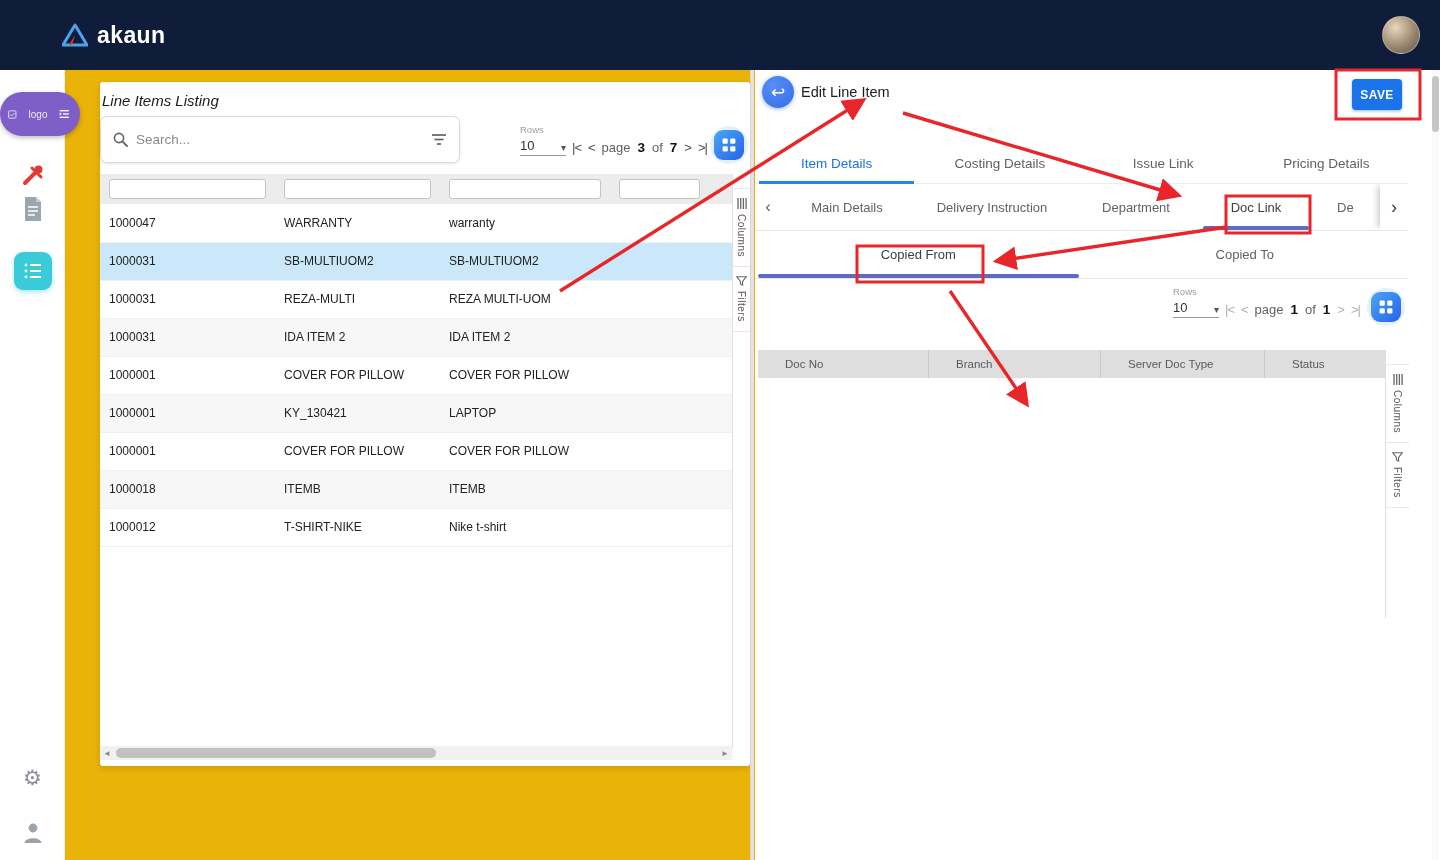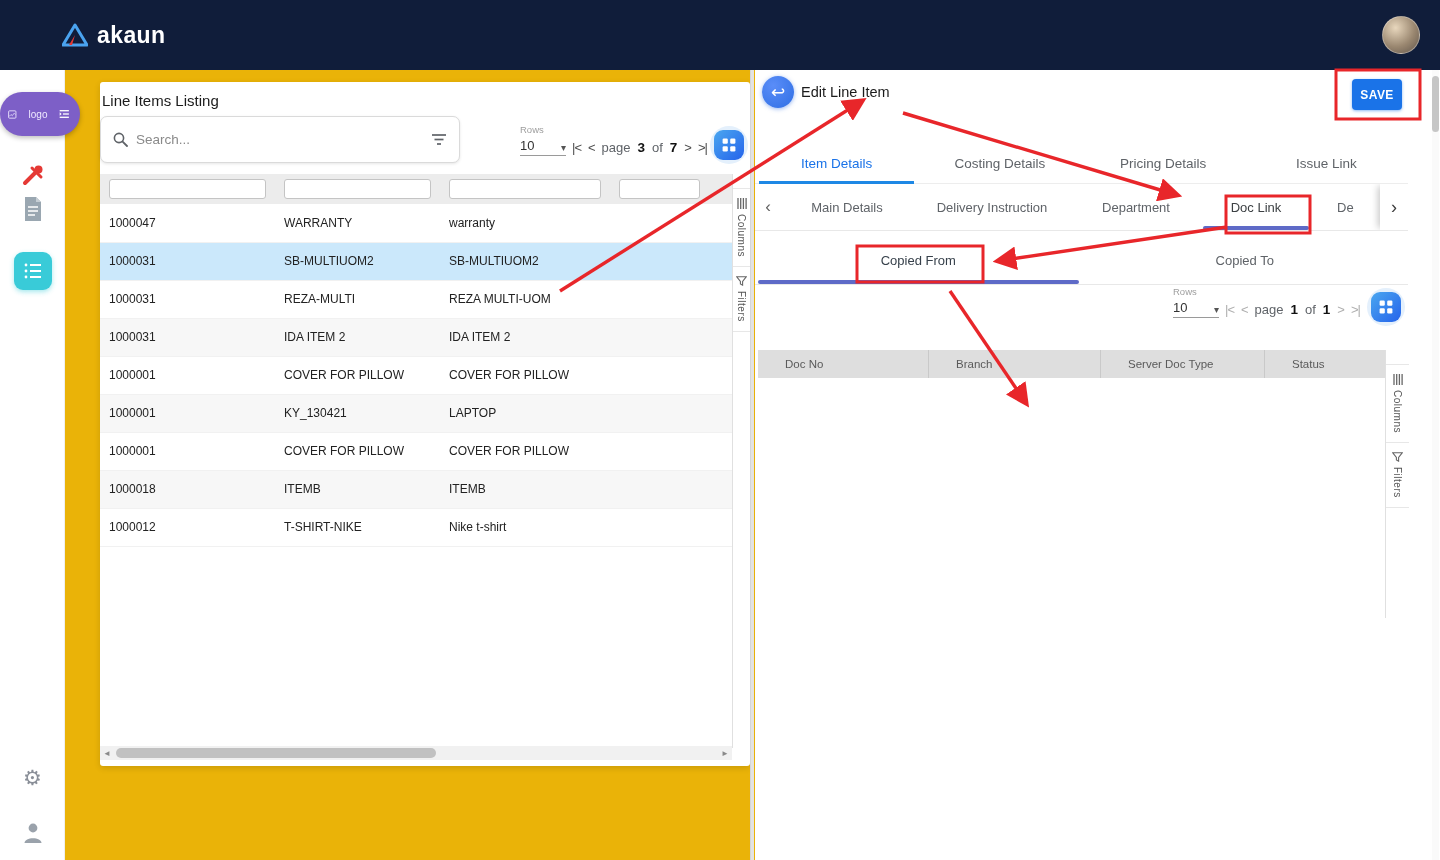--- a/index.html
+++ b/index.html
@@ -22,21 +22,21 @@
   .pill .logo-txt { color:#efe9ff; font-size:10px; }
   .rail-icon { position:absolute; left:0; width:65px; display:flex; justify-content:center; cursor:pointer; }
   .rail-btn { position:absolute; left:14px; top:182px; width:38px; height:38px; border-radius:9px; background:#39cbd8;
               display:flex; align-items:center; justify-content:center; cursor:pointer; box-shadow:0 2px 5px rgba(57,203,216,.45); }
   .rail-bottom { position:absolute; left:0; width:65px; display:flex; justify-content:center; cursor:pointer; color:#8a8f98; }
   .gear-glyph { font-size:21px; color:#8a8f98; }
 
   
   .left-card { position:absolute; left:100px; top:82px; width:650px; height:684px; background:#fff;
                box-shadow:0 2px 6px rgba(0,0,0,.14); border-radius:3px; z-index:2; }
-  .panel-title { position:absolute; left:2px; top:10px; font-size:15px; font-weight:500; color:#1b1b1b; }
+  .panel-title { position:absolute; left:2px; top:10px; font-size:15px; font-weight:500; color:#1b1b1b;font-style:italic; }
   .search-box { position:absolute; left:0; top:34px; width:360px; height:47px; background:#fff; border:1px solid #dadada;
                 border-radius:7px; box-shadow:0 1px 3px rgba(0,0,0,.10); display:flex; align-items:center; padding:0 12px; gap:8px; }
   .search-box input { flex:1; border:none; outline:none; font-size:13.5px; color:#333; background:transparent; font-family:inherit; }
   .search-box input::placeholder { color:#8a8a8a; }
 
   .rows-box { position:absolute; display:flex; flex-direction:column; cursor:pointer; }
   .rows-label { font-size:9.5px; color:#9e9e9e; margin-bottom:3px; }
   .rows-value { width:46px; display:flex; justify-content:space-between; align-items:flex-end; font-size:13px; color:#333;
                 border-bottom:1px solid #9a9a9a; padding-bottom:2px; }
   .caret { font-size:10px; color:#555; }
@@ -95,21 +95,21 @@
 
   .subtabs-row { position:absolute; left:0; top:114px; width:653px; height:47px; display:flex; border-bottom:1px solid #e8e8e8; overflow:hidden; }
   .chev { width:26px; display:flex; align-items:center; justify-content:center; color:#616161; font-size:17px; cursor:pointer; }
   .chev-right { position:absolute; right:0; top:0; bottom:0; width:28px; background:#fff; display:flex; align-items:center;
                 justify-content:center; color:#3c3c3c; font-size:18px; box-shadow:-4px 0 7px -2px rgba(0,0,0,.22); cursor:pointer; }
   .subtab { display:flex; align-items:center; justify-content:center; font-size:13px; color:#5f6368; cursor:pointer;
             position:relative; white-space:nowrap; overflow:hidden; }
   .subtab.active { color:#3c4043; }
   .subtab.active::after { content:""; position:absolute; left:2px; right:2px; bottom:0; height:4px; background:#5e6ac7; border-radius:2px; }
 
-  .copytabs-row { position:absolute; left:0; top:167px; width:653px; height:48px; display:flex; border-bottom:1px solid #e8e8e8;text-align:center; }
+  .copytabs-row { position:absolute; left:0; top:161px; width:653px; height:48px; display:flex; border-bottom:1px solid #e8e8e8;text-align:center; }
   .copy-tab { width:50%; display:flex; align-items:center; justify-content:center; font-size:13px; color:#5f6368; cursor:pointer; position:relative; }
   .copy-tab.active { color:#37414b; }
   .copy-tab.active::after { content:""; position:absolute; left:3px; right:3px; bottom:0; height:4px; background:#5e6ac7; border-radius:2px; }
 
   .rp-table-head { position:absolute; left:3px; top:280px; width:627px; height:28px; display:flex; background:#dedede; }
   .rp-th { display:flex; align-items:center; padding:0 27px; font-size:11.5px; color:#5a5a5a; border-left:1px solid #c9c9c9;
            white-space:nowrap; overflow:hidden; }
   .rp-th:first-child { border-left:none; }
 
   
@@ -343,22 +343,22 @@
   <section class="right-panel">
     <div class="back-btn">
       <span>↩</span>
     </div>
     <div class="rp-title">Edit Line Item</div>
     <button class="save-btn">SAVE</button>
 
     <div class="tabs-row">
       <div class="tab active">Item Details</div>
       <div class="tab">Costing Details</div>
+      <div class="tab">Issue Link</div>
       <div class="tab">Pricing Details</div>
-      <div class="tab">Issue Link</div>
     </div>
 
     <div class="subtabs-row">
       <span class="chev">‹</span>
       <div class="subtab" style="width:132px;">Main Details</div>
       <div class="subtab" style="width:158px;">Delivery Instruction</div>
       <div class="subtab" style="width:130px;">Department</div>
       <div class="subtab active" style="width:110px;">Doc Link</div>
       <div class="subtab" style="width:95px; justify-content:flex-start; padding-left:26px;">De</div>
       <span class="chev-right">›</span>

